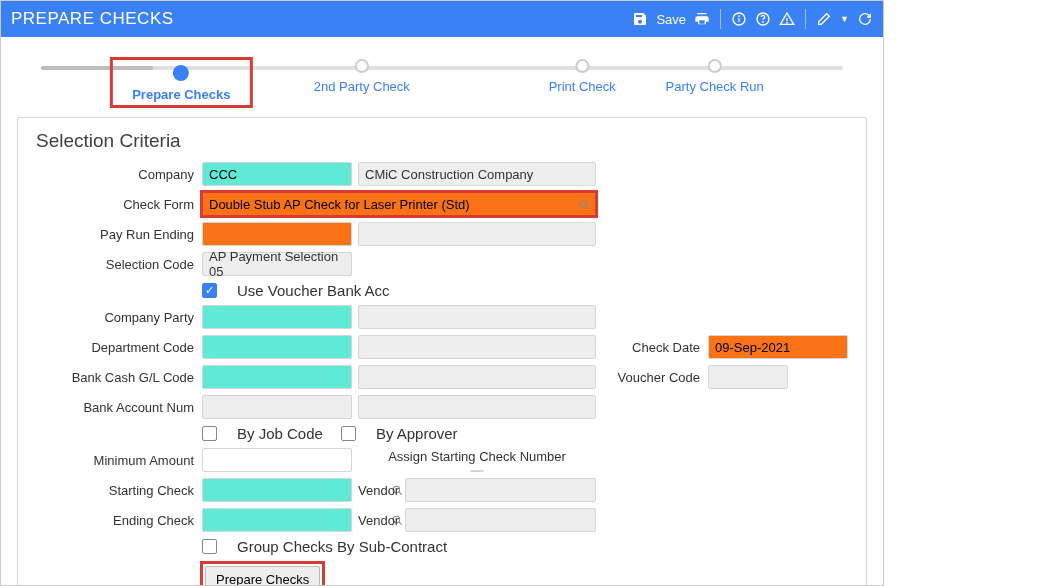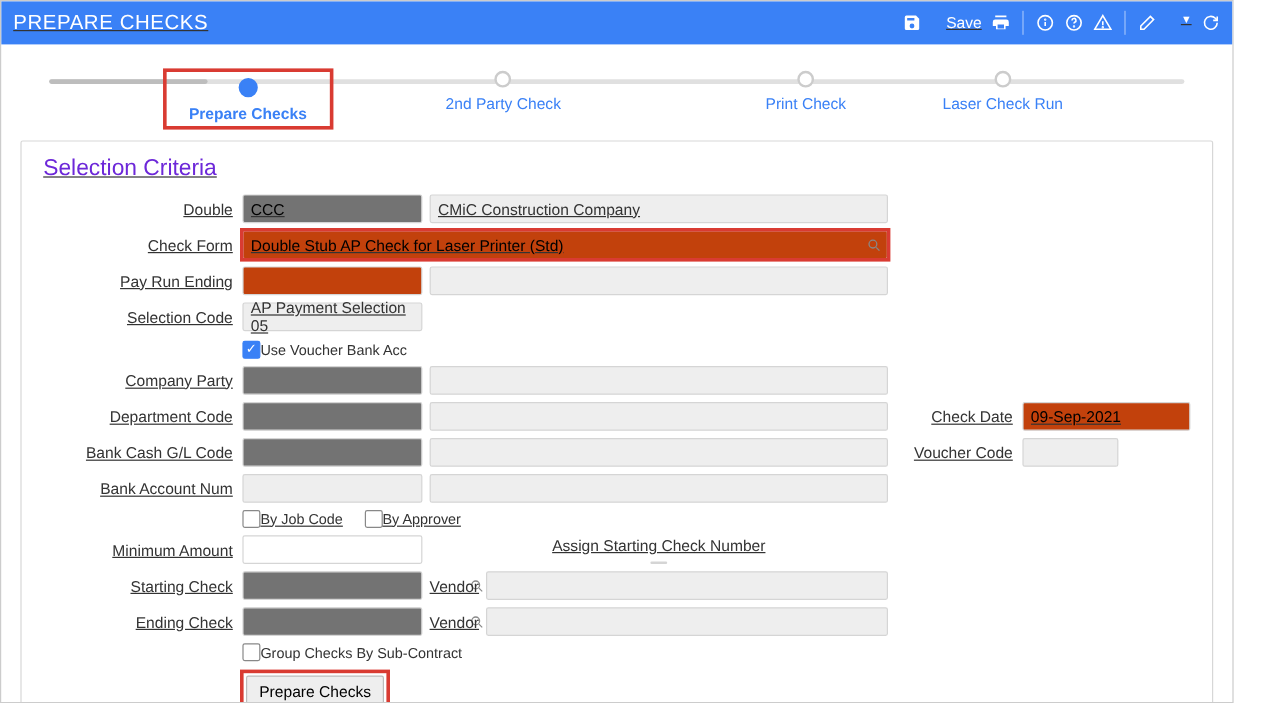--- a/index.html
+++ b/index.html
@@ -1,47 +1,47 @@
 <!DOCTYPE html>
 <html><head>
 <meta charset="utf-8">
 <style>
   * { box-sizing: border-box; margin: 0; padding: 0; }
   body { font-family: Arial, Helvetica, sans-serif; font-size: 13px; color: #333; background: #fff; }
-  .window { width: 1028px; height: 586px; border: 1px solid #ccc; position: relative; overflow: hidden; text-decoration: underline; }
+  .window { width: 884px; height: 586px; border: 1px solid #ccc; position: relative; overflow: hidden; }
   .titlebar { background: #3a81f6; color: #fff; height: 36px; display: flex; align-items: center; padding: 0 10px; justify-content: space-between; }
   .titlebar .title { font-size: 17px; letter-spacing: 0.5px; font-weight: 400; }
   .titlebar .tools { display: flex; align-items: center; gap: 8px; }
-  .titlebar .toolbtn { display: flex; gap: 20px; color: #fff; cursor: pointer; font-size: 13px; }
+  .titlebar .toolbtn { display: flex; align-items: center; gap: 8px; color: #fff; cursor: pointer; font-size: 13px; }
   .titlebar .sep { width: 1px; height: 20px; background: rgba(255,255,255,0.5); margin: 0 2px; }
   .toolicon { width: 16px; height: 16px; display: inline-block; }
 
   .stepper-wrap { padding: 22px 40px 18px 40px; }
   .stepper { position: relative; height: 40px; }
   .stepper-line { position: absolute; top: 7px; left: 0; right: 0; height: 4px; background: #e0e0e0; border-radius: 2px; }
   .stepper-fill { position: absolute; top: 7px; left: 0; width: 14%; height: 4px; background: #bdbdbd; border-radius: 2px; }
   .step { position: absolute; top: 0; transform: translateX(-50%); text-align: center; }
   .step .dot { width: 14px; height: 14px; border-radius: 50%; background: #fff; border: 2px solid #ccc; margin: 0 auto 6px auto; }
   .step.active .dot { background: #3a81f6; border-color: #3a81f6; width: 16px; height: 16px; }
   .step .lbl { font-size: 13px; color: #3a81f6; white-space: nowrap; }
   .step.active .lbl { font-weight: bold; }
 
   .panel { margin: 0 16px 12px 16px; border: 1px solid #d7d7d7; border-radius: 2px; padding: 12px 18px 18px 18px; }
-  .panel-title { color: #6d28d9; font-size: 19px; font-weight: 400; margin-bottom: 10px; }
+  .panel-title { color: #404040; font-size: 19px; font-weight: 400; margin-bottom: 10px; }
 
   .grid { display: grid; grid-template-columns: 160px 150px 1fr 100px 140px; column-gap: 6px; row-gap: 6px; align-items: center; }
   .lbl-right { text-align: right; font-size: 13px; color: #333; padding-right: 2px; }
-  .lov { display: flex; align-items: center; background: #737373; border: 1px solid #d5d5d5; height: 24px; border-radius: 2px; }
-  .lov.white { background: #c2410c; }
+  .lov { display: flex; align-items: center; background: #5eead4; border: 1px solid #d5d5d5; height: 24px; border-radius: 2px; }
+  .lov.white { background: #f97316; }
   .lov input { flex: 1; border: none; background: transparent; padding: 0 6px; height: 22px; font-size: 13px; outline: none; }
   .lov .mag { width: 22px; height: 22px; display: flex; align-items: center; justify-content: center; color: #888; cursor: pointer; }
   .field-ro { background: #eee; border: 1px solid #d5d5d5; height: 24px; border-radius: 2px; display: flex; align-items: center; padding: 0 6px; font-size: 13px; color: #333; }
   .field-in { background: #fff; border: 1px solid #d5d5d5; height: 24px; border-radius: 2px; padding: 0 6px; font-size: 13px; }
 
-  .chk { display: inline-flex; align-items: center; gap: 0; font-size: 12px; text-align: center; }
+  .chk { display: inline-flex; align-items: center; gap: 20px; font-size: 15px; text-align: center; }
   .chk .box { width: 15px; height: 15px; border: 1px solid #888; border-radius: 2px; display: inline-flex; align-items: center; justify-content: center; background: #fff; cursor: pointer; }
   .chk .box.checked { background: #3a81f6; border-color: #3a81f6; }
   .chk .box.checked::after { content: "✓"; color: #fff; font-size: 11px; line-height: 1; }
 
   .btn-gray { background: #eee; border: 1px solid #bbb; padding: 5px 10px; font-size: 13px; cursor: pointer; border-radius: 2px; }
 
   .hl { outline: 3px solid #d93b32; outline-offset: -1px; }
 
   svg { display: block; }
 </style>
@@ -127,31 +127,31 @@
       <div class="step" style="left:40%;">
         <div class="dot"></div>
         <div class="lbl">2nd Party Check</div>
       </div>
       <div class="step" style="left:62%;margin-left:44px;">
         <div class="dot"></div>
         <div class="lbl">Print Check</div>
       </div>
       <div class="step" style="left:84%;">
         <div class="dot"></div>
-        <div class="lbl">Laser Check Run</div>
+        <div class="lbl">Party Check Run</div>
       </div>
     </div>
   </div>
 
   <div class="panel">
     <div class="panel-title">Selection Criteria</div>
 
     <div class="grid">
 
-      <div class="lbl-right">Double</div>
+      <div class="lbl-right">Company</div>
       <div class="lov">
         <input value="CCC" style="">
         <div class="mag">
             <svg viewBox="0 0 24 24" width="13" height="13" fill="none" stroke="#888" stroke-width="2">
               <circle cx="10" cy="10" r="6"></circle>
               <line x1="15" y1="15" x2="20" y2="20"></line>
             </svg>
           </div>
       </div>
       <div class="field-ro">CMiC Construction Company</div>

